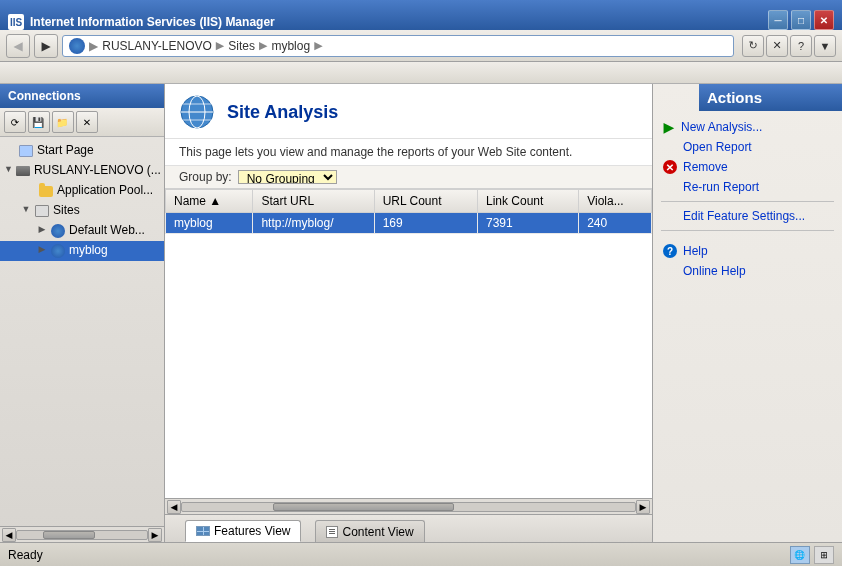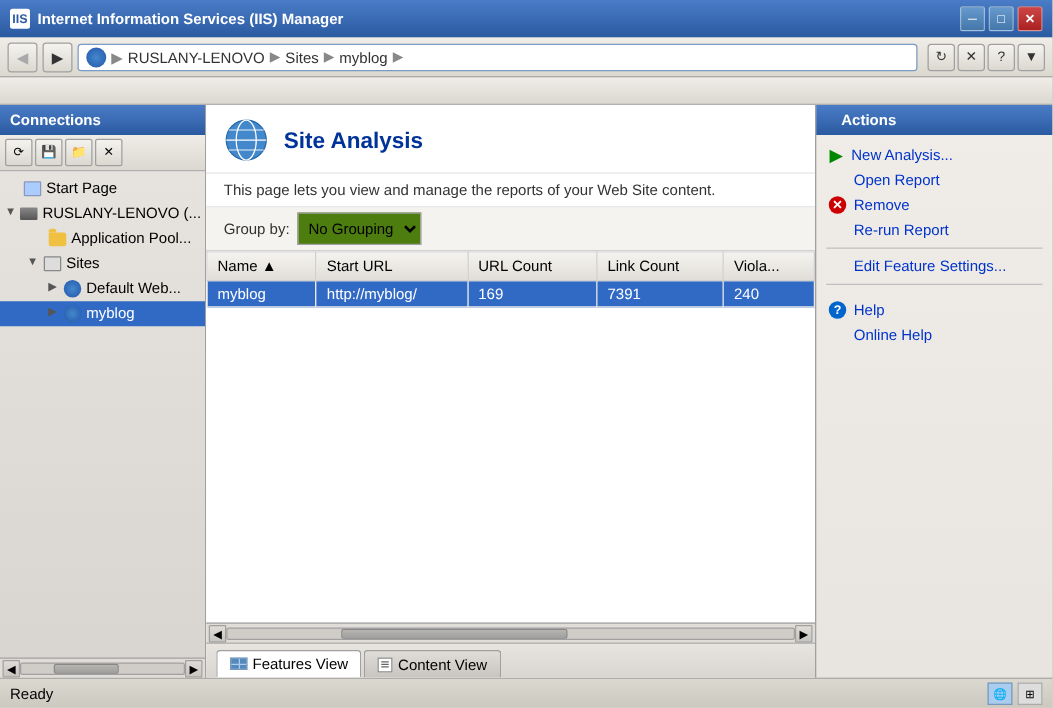--- a/index.html
+++ b/index.html
@@ -11,21 +11,21 @@
       background: #d4d0c8;
       overflow: hidden;
       position: relative;
     }
 
     
     .title-bar {
       height: 30px;
       background: linear-gradient(to bottom, #4a7cc7 0%, #2a5aa0 100%);
       display: flex;
-      align-items: center;
+      align-items: flex-end;
       justify-content: space-between;
       padding: 0 8px;
       color: white;
       font-size: 12px;
       font-weight: bold;
     }
     .title-bar-left {
       display: flex;
       align-items: center;
       gap: 6px;
@@ -296,23 +296,23 @@
       display: flex;
       align-items: center;
       padding: 4px 14px;
       background: #f5f3ef;
       border-bottom: 1px solid #d0d0d0;
       font-size: 12px;
       color: #333;
     }
     .group-by-label { margin-right: 6px; }
     .group-by-select {
-      height: 26px;
+      height: 14px;
       border: 1px solid #a0a0a0;
-      background: #4d7c0f;
+      background: #fef9c3;
       font-size: 12px;
       padding: 0 4px;
       cursor: pointer;
     }
 
     
     .table-container {
       flex: 1;
       overflow: auto;
       background: white;
@@ -360,20 +360,21 @@
       padding: 0 10px;
       background: linear-gradient(to bottom, #e0ddd8, #c8c5c0);
       border: 1px solid #a0a0a0;
       border-bottom: none;
       border-radius: 3px 3px 0 0;
       display: flex;
       align-items: center;
       gap: 4px;
       cursor: pointer;
       font-size: 12px;
+      margin-left: 12px;
     }
     .bottom-tab.active {
       background: white;
       border-bottom: 1px solid white;
     }
     .tab-icon-features {
       width: 14px;
       height: 10px;
       background: #aaccee;
       border: 1px solid #7799bb;
@@ -405,23 +406,24 @@
     .actions-panel {
       width: 190px;
       background: linear-gradient(to bottom, #f0ede8, #e8e5e0);
       border-left: 1px solid #a0a0a0;
       display: flex;
       flex-direction: column;
     }
     .actions-header {
       background: linear-gradient(to bottom, #4a7cc7, #2a5aa0);
       color: white;
-      font-size: 12px;
+      font-size: 15px;
       font-weight: bold;
-      padding: 5px 20px;
+      padding: 5px 8px;
+      margin-left: 46px;
     }
     .actions-list {
       padding: 6px 0;
     }
     .action-item {
       display: flex;
       align-items: center;
       padding: 3px 10px;
       cursor: pointer;
       font-size: 12px;

